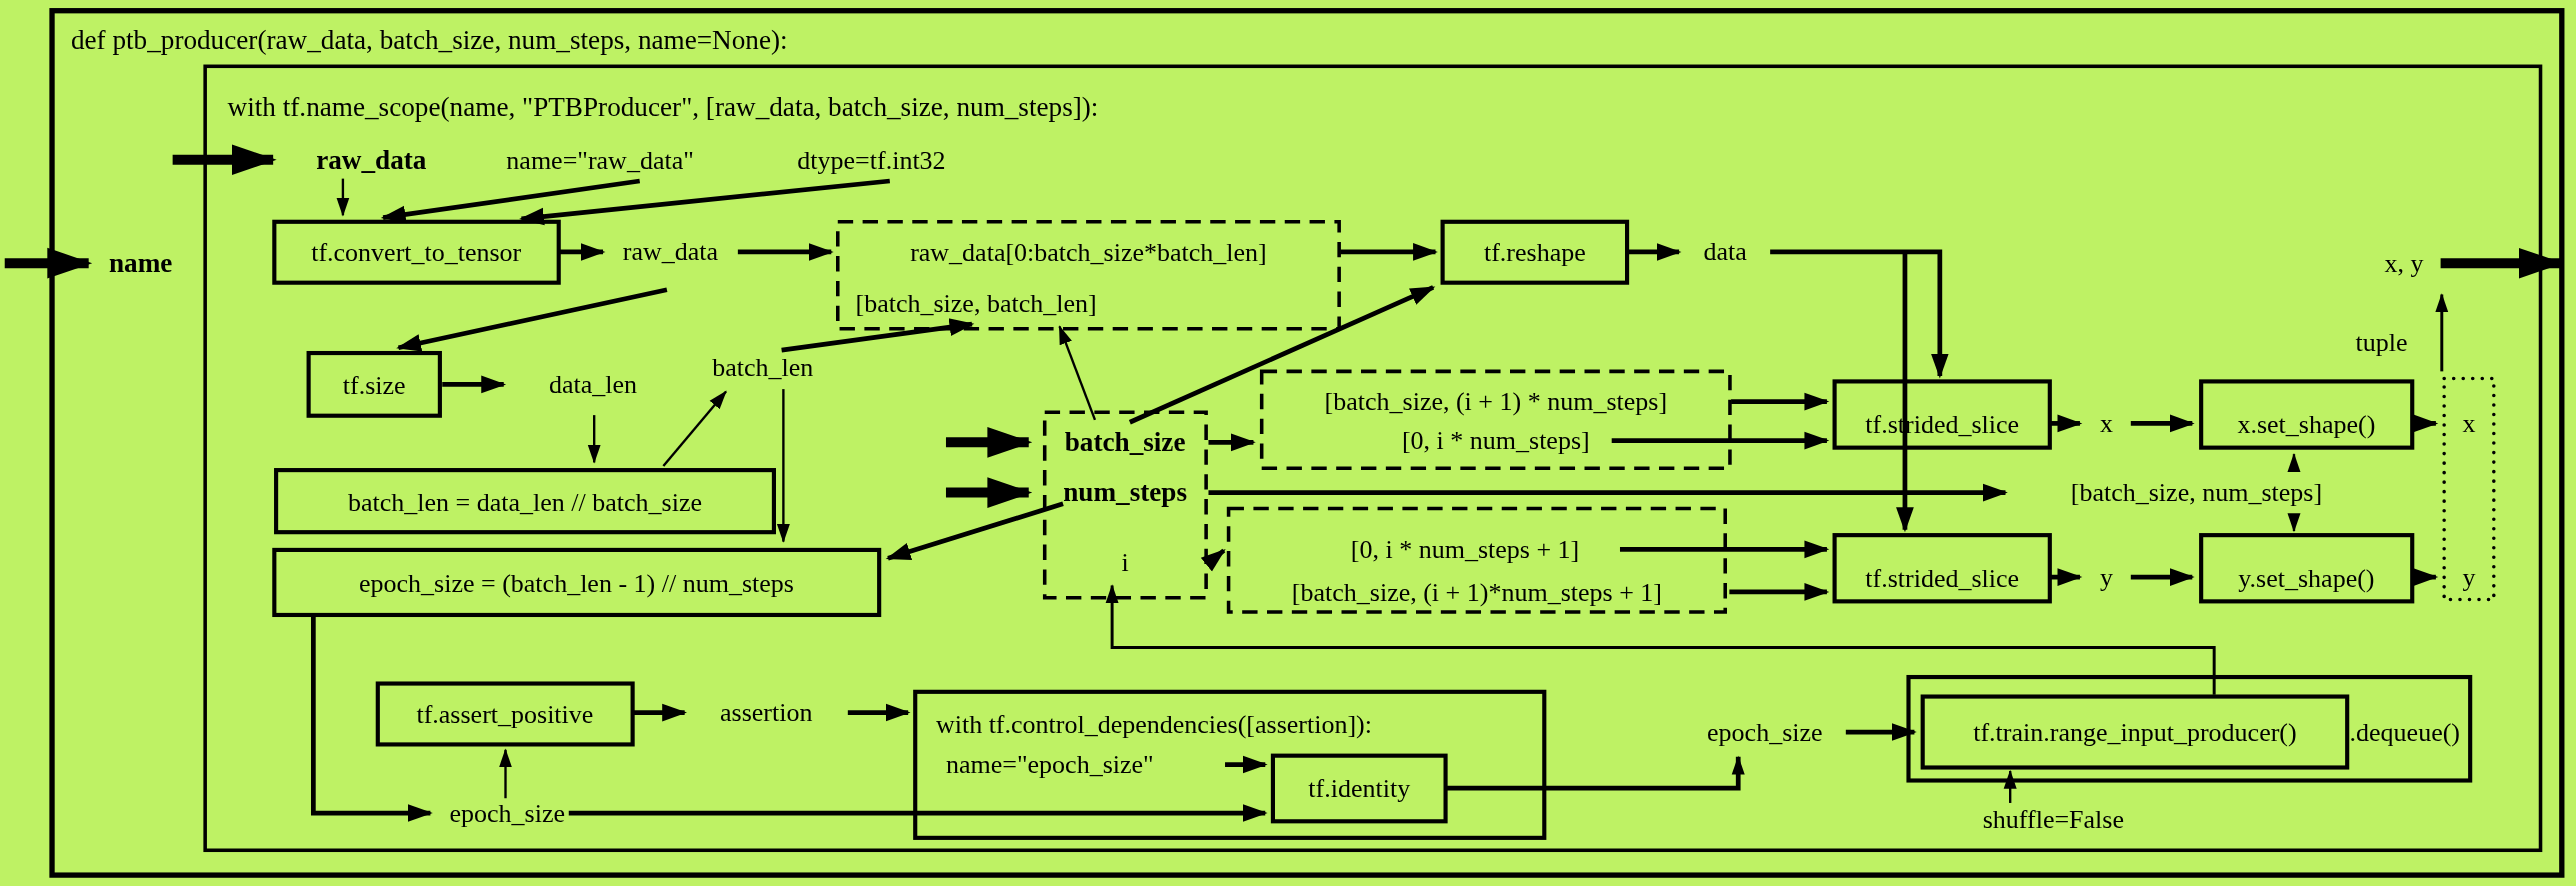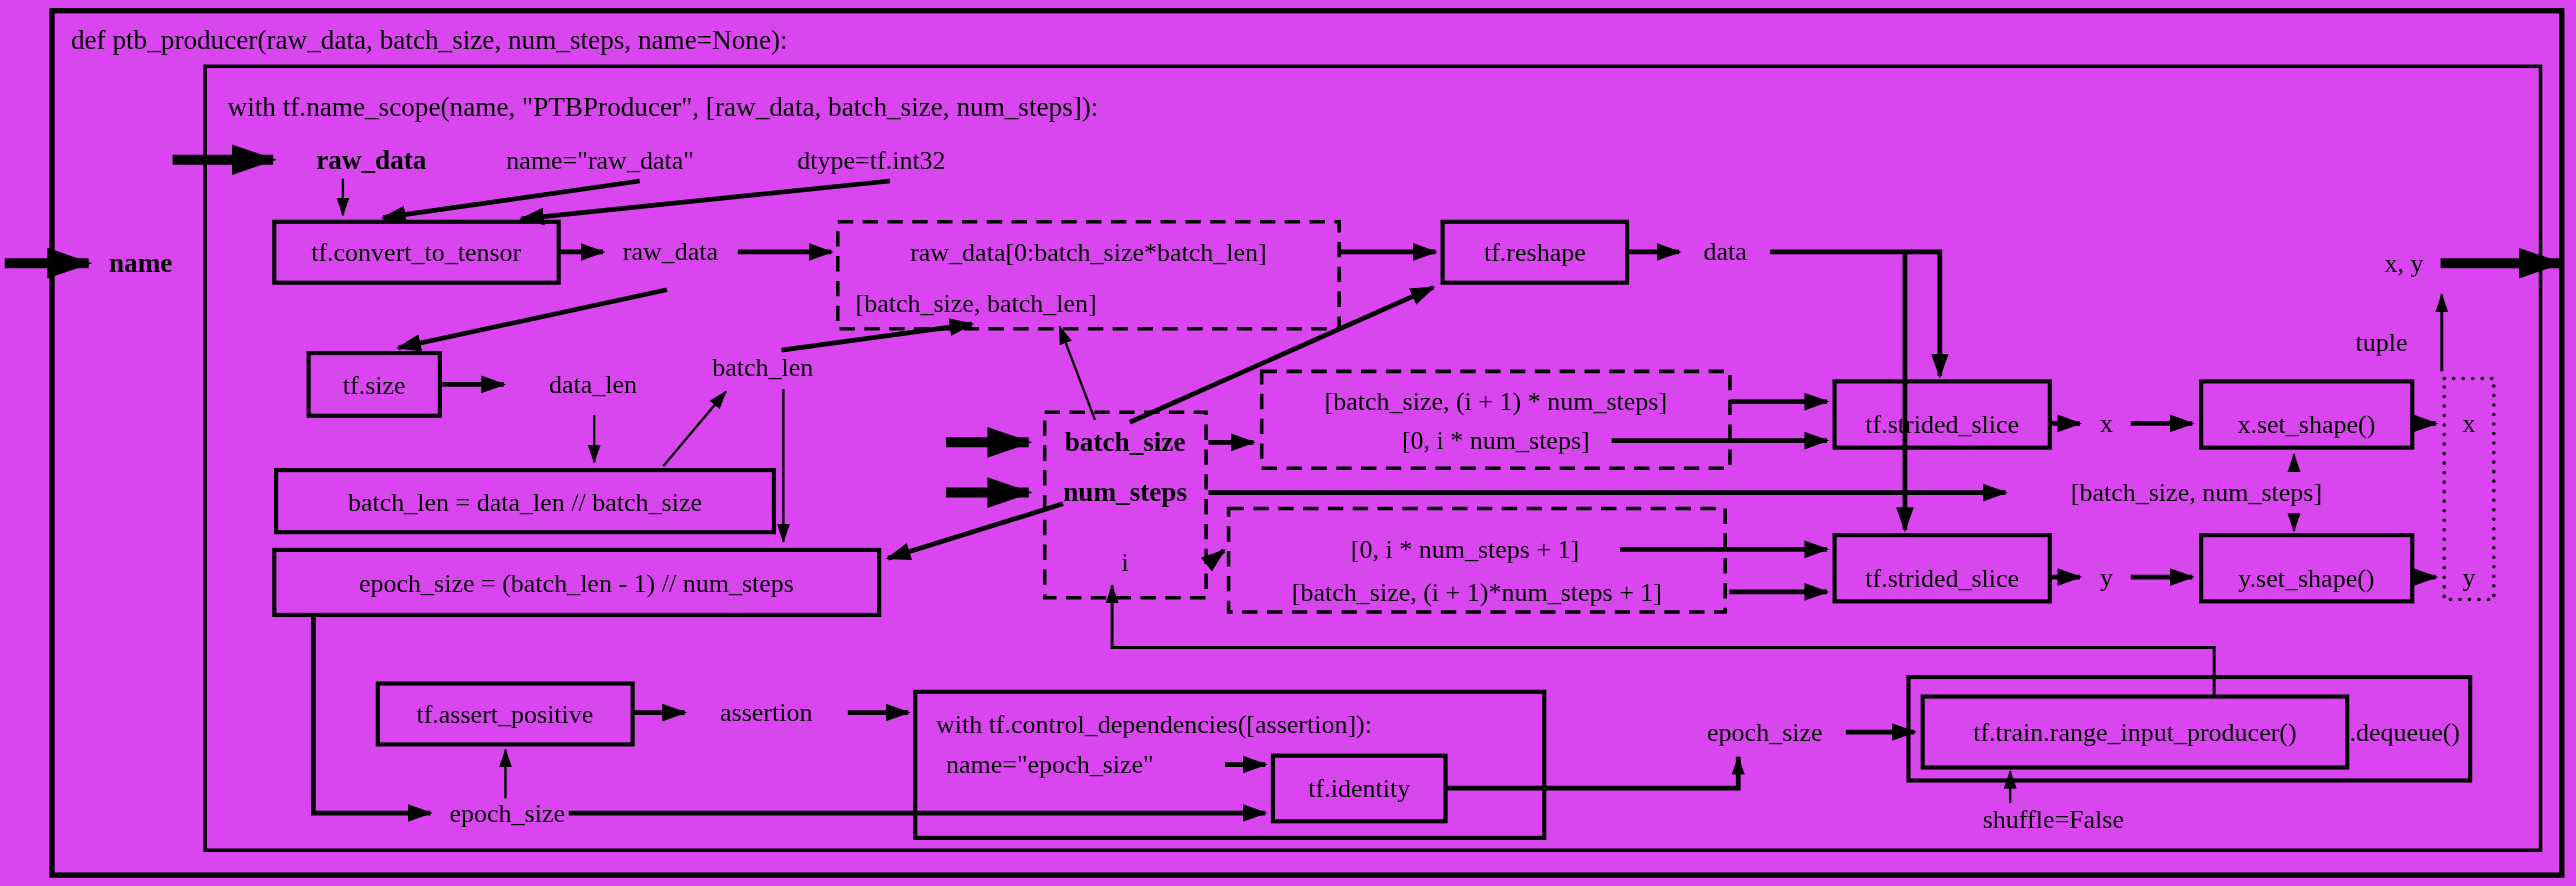--- a/index.html
+++ b/index.html
@@ -1,16 +1,16 @@
 <!DOCTYPE html>
 <html style="font-size:9.5px"><head>
 <meta charset="utf-8">
 <style>
   html,body{margin:0;padding:0;background:#ffffff;}
-  .canvas{position:relative;width:2576px;height:887px;background:#d946ef;overflow:hidden;}
+  .canvas{position:relative;width:2576px;height:887px;background:#bef264;overflow:hidden;}
   svg{display:block;}
   .t{font-family:"Liberation Serif","DejaVu Serif",serif;font-size:44px;fill:#000;}
   .tt{font-size:46px;}
   .b{font-weight:700;}
   .box{fill:none;stroke:#000;stroke-width:7;}
   .box-outer{fill:none;stroke:#000;stroke-width:9;}
   .box-inner{fill:none;stroke:#000;stroke-width:6;}
   .dash{fill:none;stroke:#000;stroke-width:6;stroke-dasharray:26 16;}
   .dot{fill:none;stroke:#000;stroke-width:6;stroke-dasharray:0.1 16;stroke-linecap:round;}
   .lt{stroke:#000;stroke-width:4;fill:none;}

